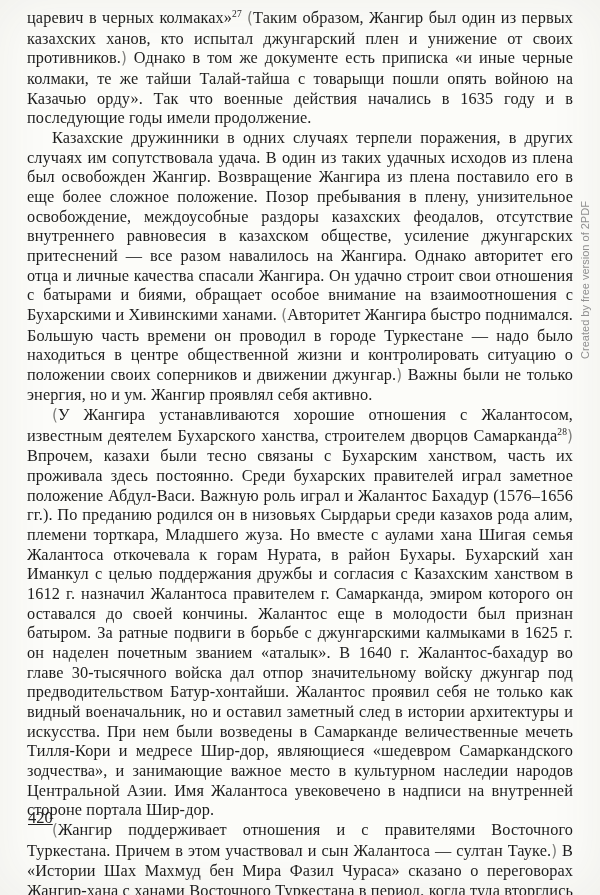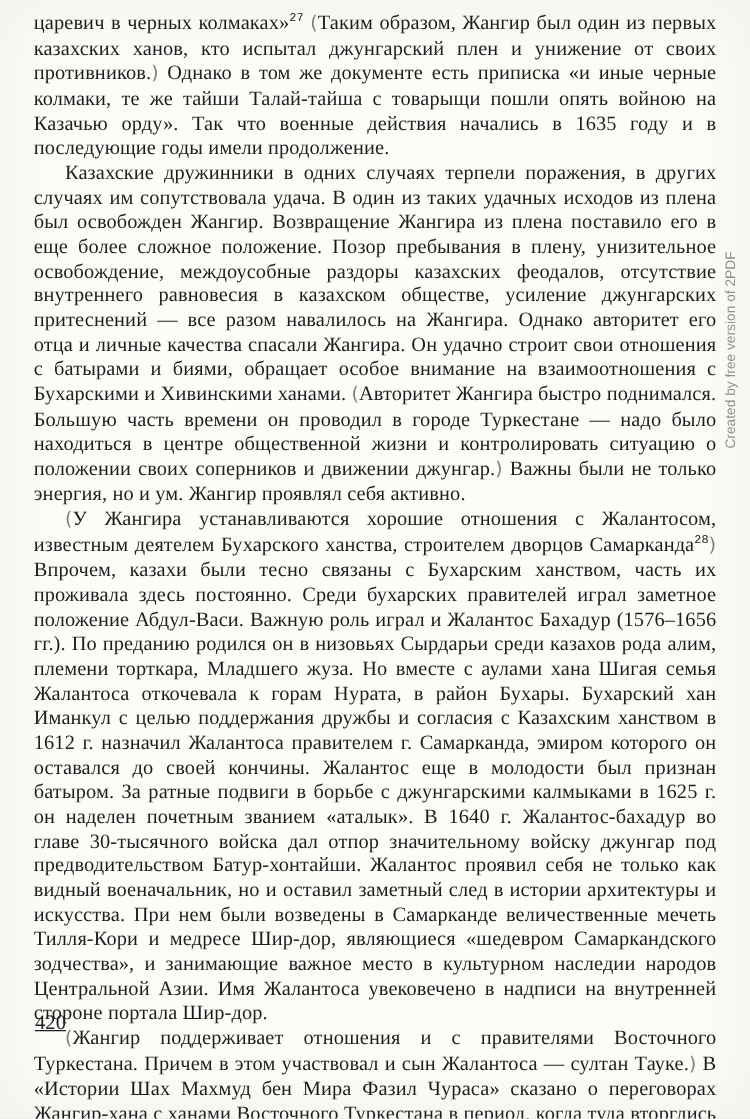--- a/index.html
+++ b/index.html
@@ -31,21 +31,20 @@
   .para {
     margin: 0;
   }
   .para.indent {
     text-indent: 25px;
   }
   sup.sup {
     font-size: 9.5px;
     line-height: 0;
     vertical-align: super;
-    font-family: Liberation Mono, monospace;
   }
   .pencil {
     color: var(--pencil, #5f5f5c);
     font-family: "DejaVu Sans", sans-serif;
     font-size: 15px;
     opacity: 0.8;
   }
   .pagenum {
     position: absolute;
     left: 28px;

